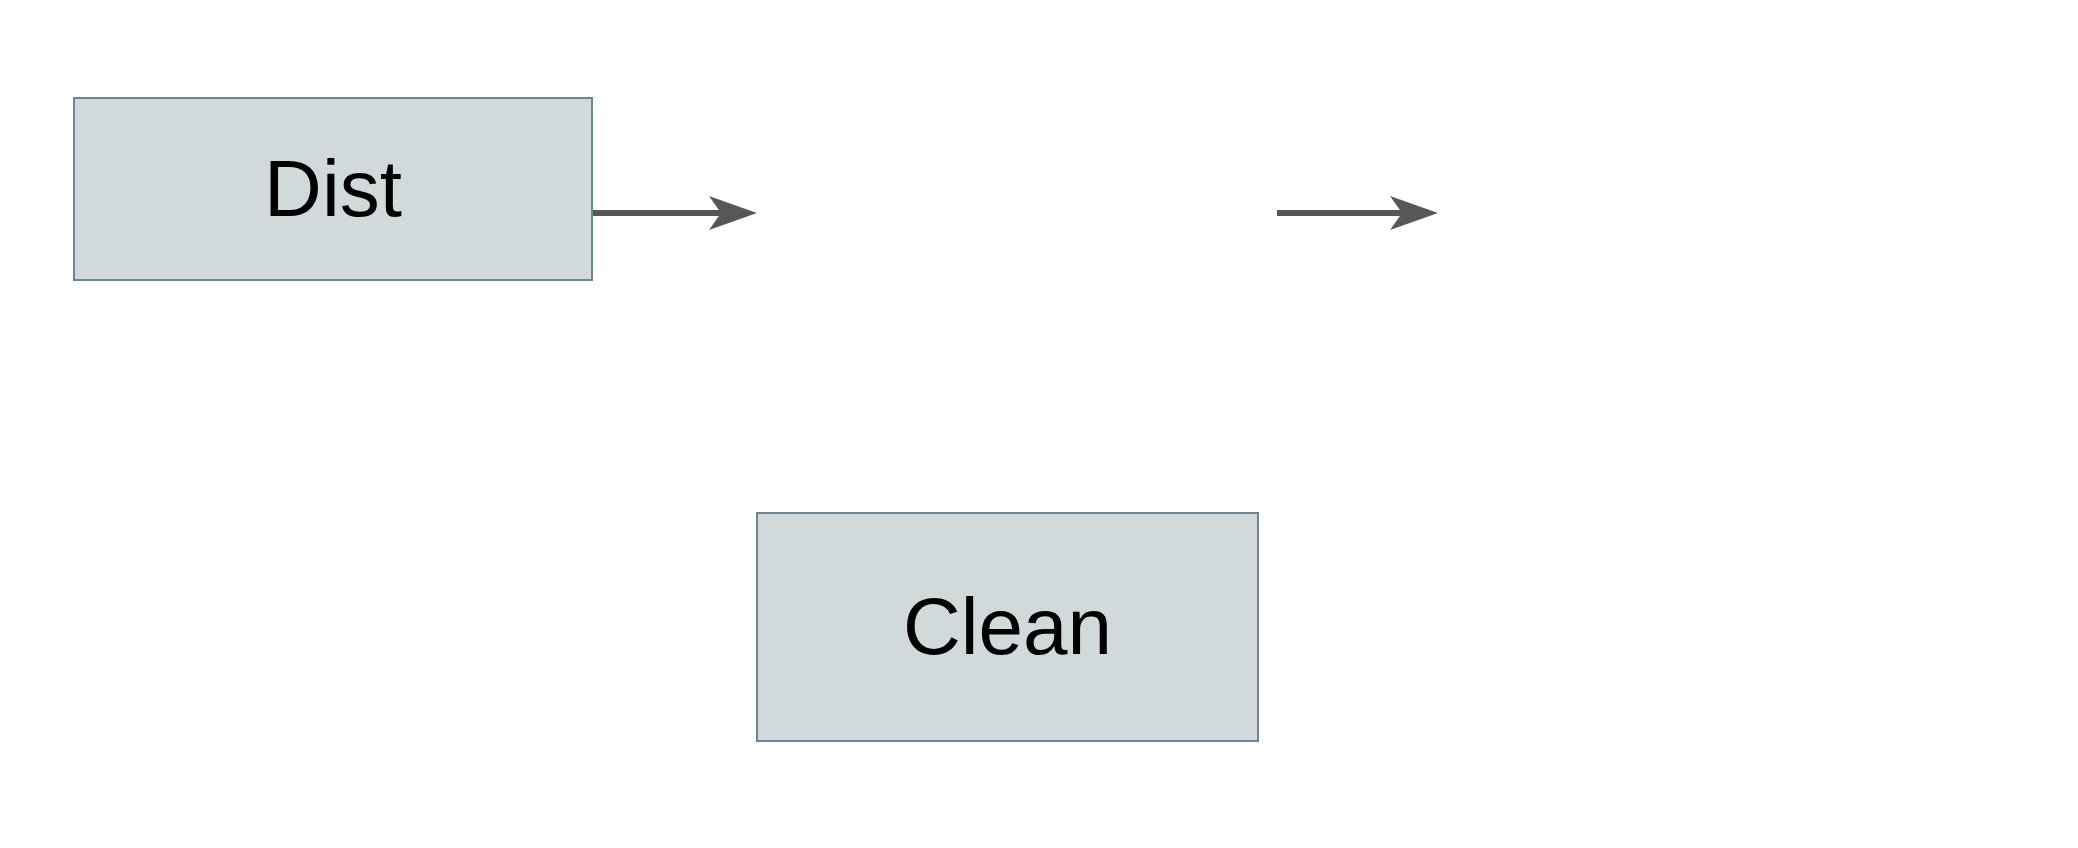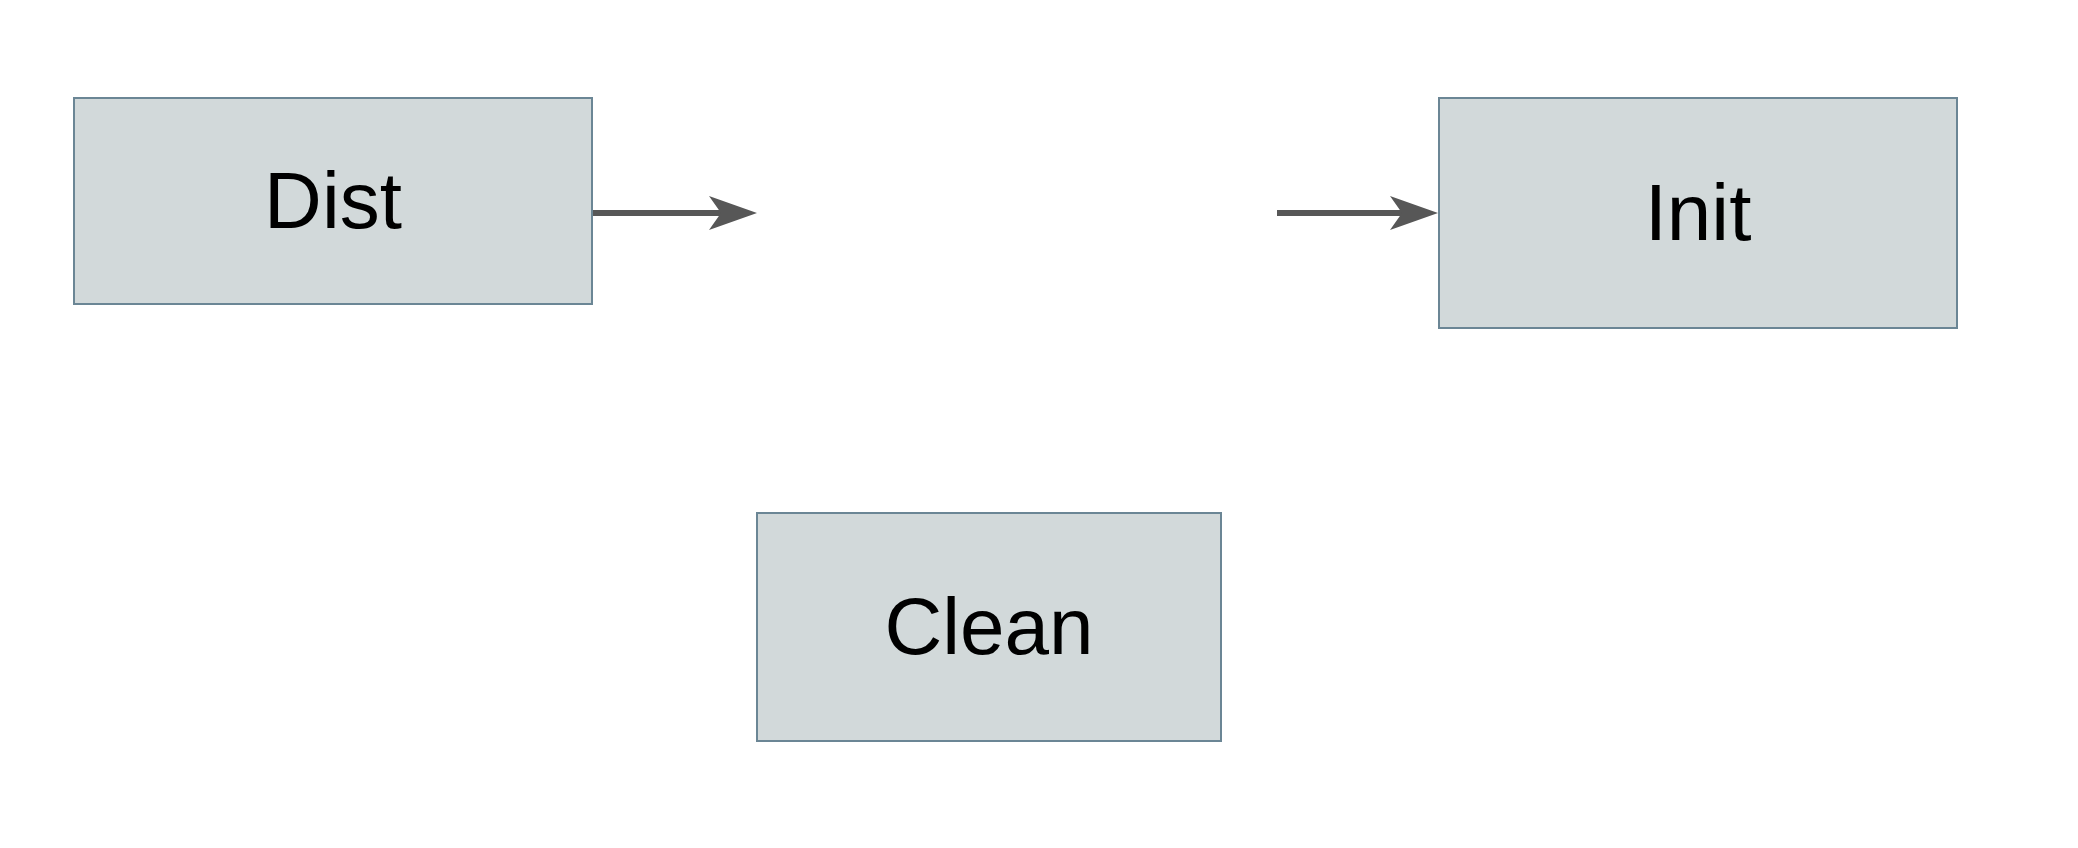--- a/index.html
+++ b/index.html
@@ -29,24 +29,24 @@
     align-items: center;
     justify-content: center;
   }
   .node-label {
     color: var(--text);
     font-size: 80px;
     font-weight: 400;
     line-height: 1;
     white-space: nowrap;
   }
-  #node-dist    { left: 73px;   top: 97px;  width: 520px; height: 208px; align-items: center; }
+  #node-dist    { left: 73px;   top: 97px;  width: 520px; height: 184px; align-items: center; }
   #node-compile { left: 756px;  top: 97px;  width: 521px; height: 232px; }
   #node-init    { left: 1438px; top: 97px;  width: 520px; height: 232px; }
-  #node-clean   { left: 756px;  top: 512px; width: 466px; height: 230px; }
+  #node-clean   { left: 756px;  top: 512px; width: 503px; height: 230px; }
 
   .edge {
     position: absolute;
     overflow: visible;
   }
   #edge-1 { left: 593px;  top: 183px; }
   #edge-2 { left: 1277px; top: 183px; }
   .arrow-shaft {
     stroke: var(--arrow);
     stroke-width: 6;
@@ -60,23 +60,20 @@
 </head>
 <body>
 
 <div class="canvas">
 
   <div class="node" id="node-dist">
     <span class="node-label">Dist</span>
   </div>
 
 
-  <div class="node" id="node-init">
-    <span class="node-label">Init</span>
-  </div>
 
   <div class="node" id="node-clean">
     <span class="node-label">Clean</span>
   </div>
 
   <svg class="edge" id="edge-1" width="164" height="60" viewBox="0 0 164 60">
     <line class="arrow-shaft" x1="0" y1="30" x2="130" y2="30"></line>
     <polygon class="arrow-head" points="164,30 116,13 128,30 116,47"></polygon>
   </svg>
 

